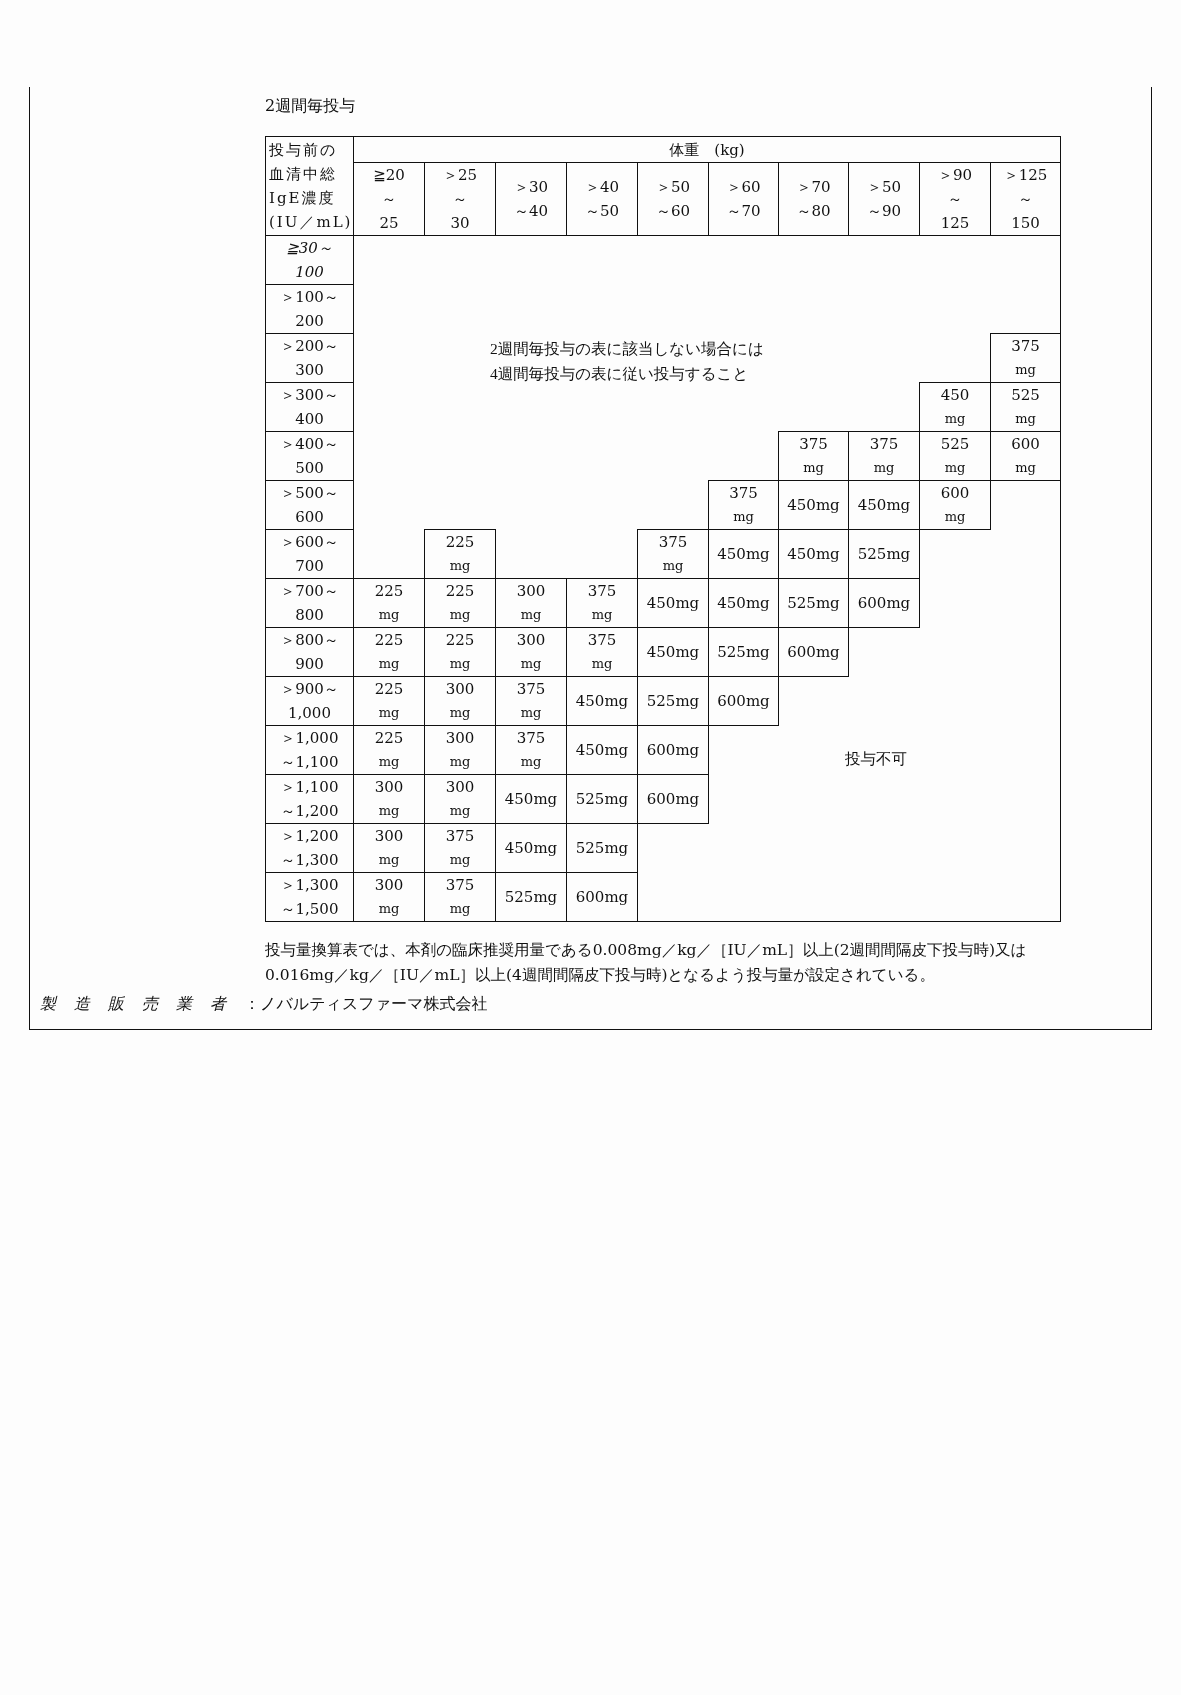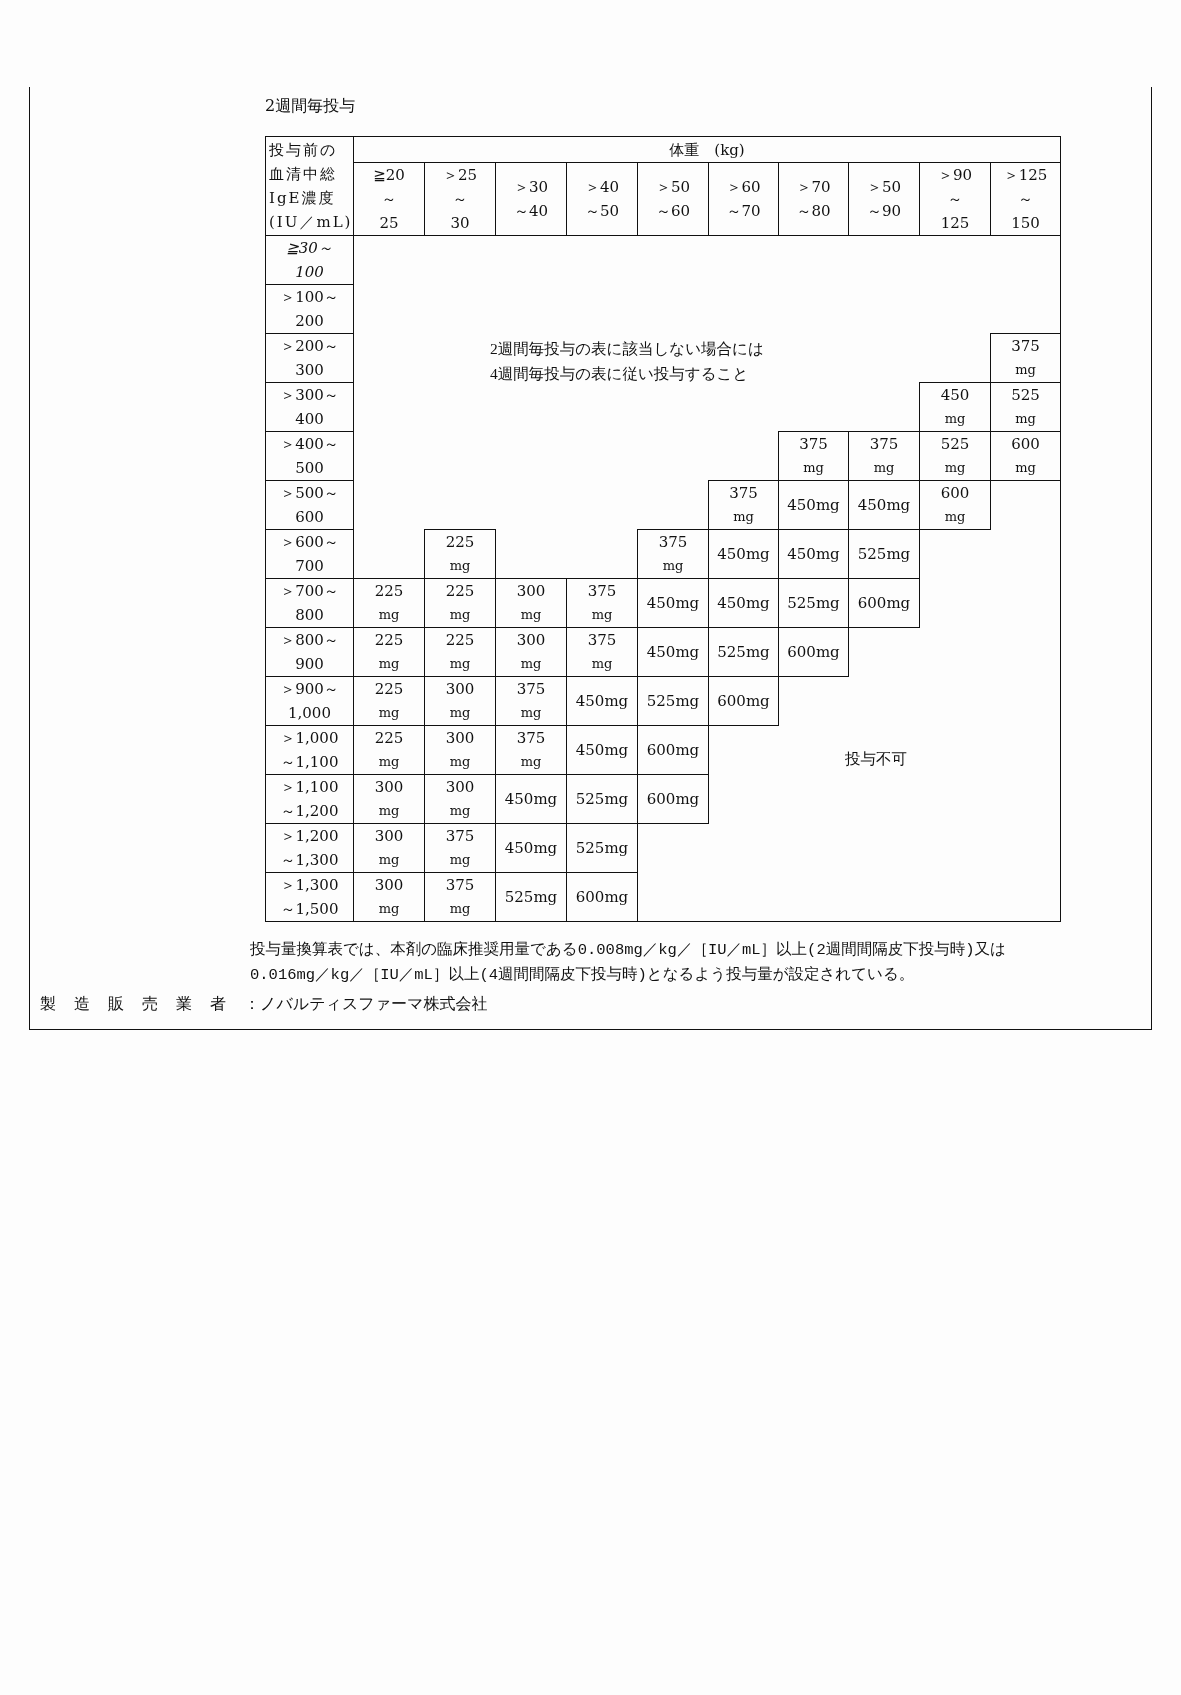--- a/index.html
+++ b/index.html
@@ -5,23 +5,23 @@
   html, body { margin:0; padding:0; background:#fdfdfd; }
   body { width:1181px; height:1695px; position:relative; font-family:"DejaVu Serif","Liberation Serif",serif; color:#111; }
   .frame { position:absolute; left:29px; top:87px; width:1121px; height:942px; border-left:1.5px solid #111; border-right:1.5px solid #111; border-bottom:1.5px solid #111; }
   .caption { position:absolute; left:265px; top:96px; font-size:16px; }
   table.dose { position:absolute; left:265px; top:136px; border-collapse:collapse; table-layout:fixed; font-size:15px; }
   table.dose td { border:1.3px solid #111; text-align:center; vertical-align:middle; padding:0; line-height:24px; }
   table.dose td.blank { border:none; }
   .hdr-left { text-align:left !important; padding-left:3px !important; letter-spacing:2px; line-height:24px; }
   .mg-small { font-size:13px; }
   .note { position:absolute; font-size:15.5px; text-align:left; line-height:25px;font-family:Liberation Serif, serif; }
-  .footnote { position:absolute; left:250px; top:938px; font-size:15.5px; line-height:25px; width:880px;font-family:Liberation Mono, monospace; }
+  .footnote { position:absolute; left:265px; top:938px; font-size:15.5px; line-height:25px; width:880px; }
   .maker { position:absolute; left:40px; top:994px; font-size:16px; }
-  .maker .lbl { letter-spacing:18px; }
+  .maker .lbl { letter-spacing:18px;font-style:italic; }
 </style>
 </head>
 <body>
 
 <div class="frame"></div>
 
 <div class="caption">2週間毎投与</div>
 
 <table class="dose" style="border-right: 1.3px solid rgb(17, 17, 17); border-bottom: 1.3px solid rgb(17, 17, 17); border-left: 1.3px solid rgb(17, 17, 17);">
   <colgroup>

